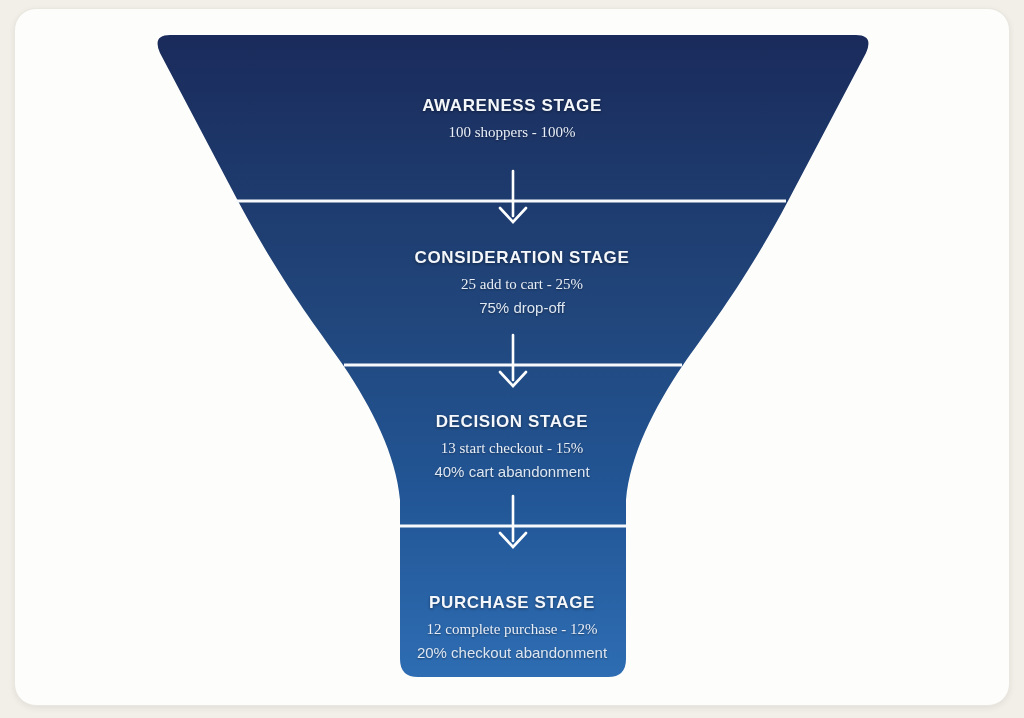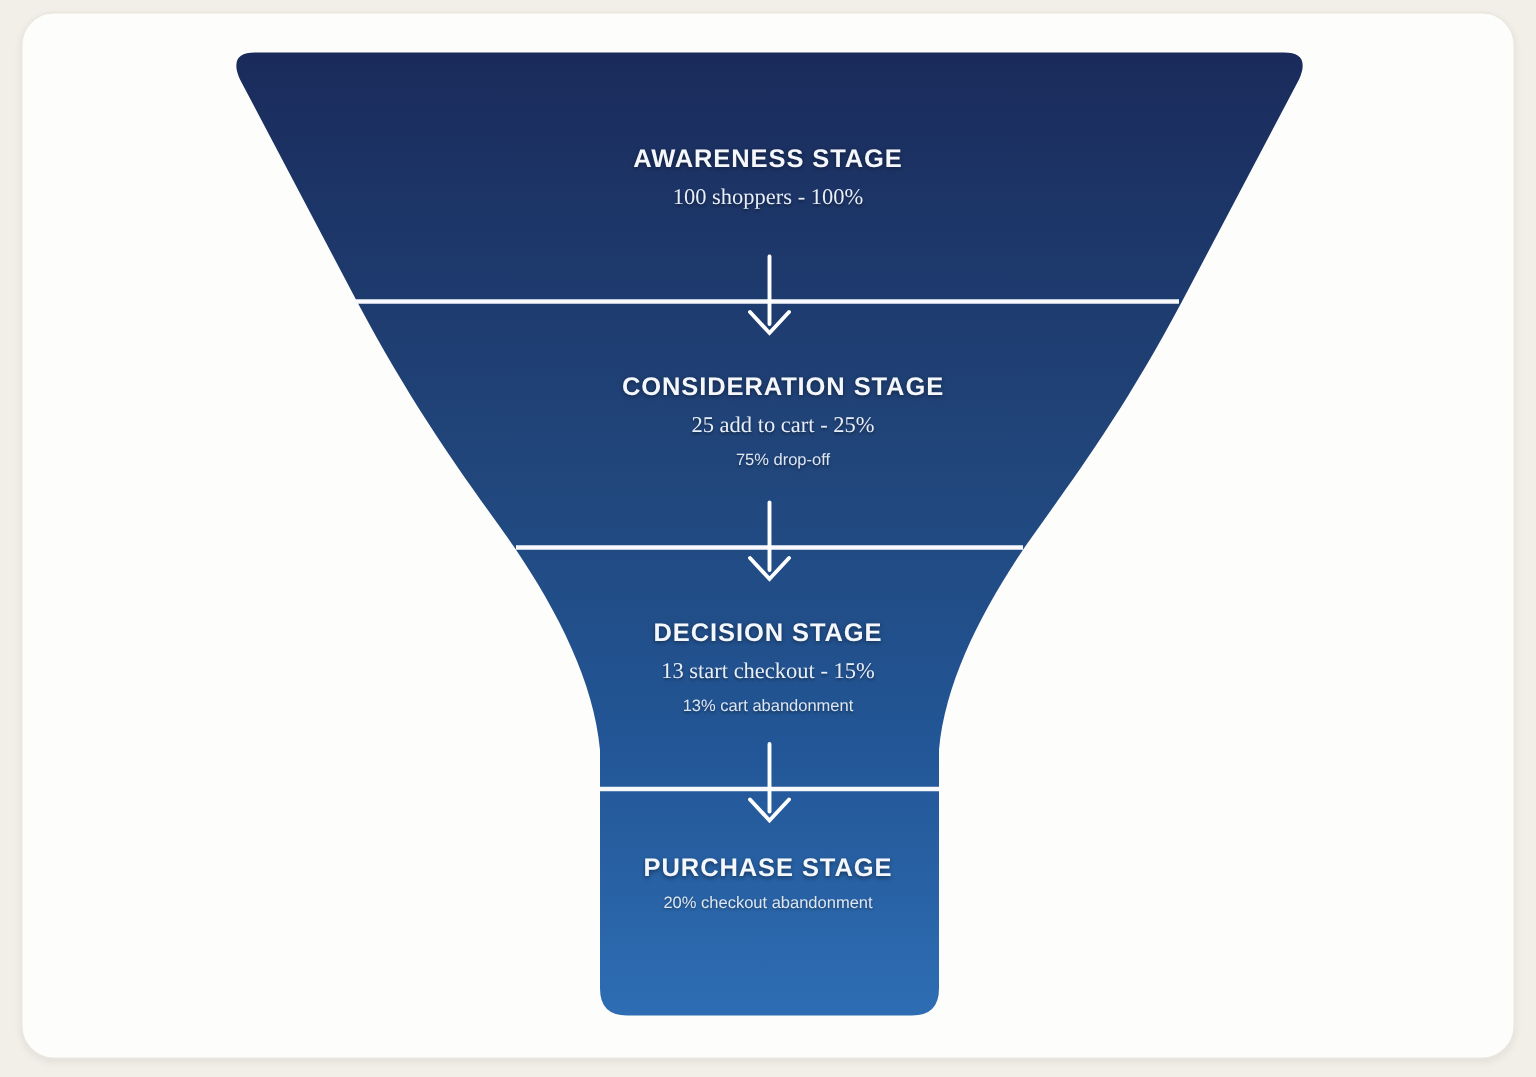--- a/index.html
+++ b/index.html
@@ -23,24 +23,24 @@
   .stage-text .title{
     font-size:17px;line-height:21px;font-weight:bold;letter-spacing:0.6px;
     color:#f4f7fb;text-shadow:0 1px 3px rgba(0,0,0,0.45);
   }
   .stage-text .metric{
     font-size:15px;line-height:19px;margin-top:7px;color:#e9eff8;
     text-shadow:0 1px 2px rgba(0,0,0,0.4);
     font-family:Liberation Serif, serif;
   }
   .stage-text .note{
-    font-size:11px;line-height:17px;margin-top:5px;color:#dde7f3;
+    font-size:15px;line-height:17px;margin-top:5px;color:#dde7f3;
     text-shadow:0 1px 2px rgba(0,0,0,0.4);
   }
-  .s1{top:95px;} .s2{top:247px;margin-left:20px;} .s3{top:411px;} .s4{top:568px;}
+  .s1{top:95px;} .s2{top:247px;margin-left:20px;} .s3{top:411px;} .s4{top:592px;}
 </style>
 </head>
 <body>
 
 <div class="card"></div>
 
 <div class="diagram">
 
   <svg class="funnel-svg" width="1024" height="718" viewBox="0 0 1024 718">
     <defs>
@@ -94,21 +94,22 @@
 
   <div class="stage-text s2">
     <div class="title">CONSIDERATION STAGE</div>
     <div class="metric">25 add to cart - 25%</div>
     <div class="note">75% drop-off</div>
   </div>
 
   <div class="stage-text s3">
     <div class="title">DECISION STAGE</div>
     <div class="metric">13 start checkout - 15%</div>
-    <div class="note">13% cart abandonment</div>
+    <div class="note">40% cart abandonment</div>
   </div>
 
   <div class="stage-text s4">
     <div class="title">PURCHASE STAGE</div>
+    <div class="metric">12 complete purchase - 12%</div>
     <div class="note">20% checkout abandonment</div>
   </div>
 
 </div>
 
 </body></html>

